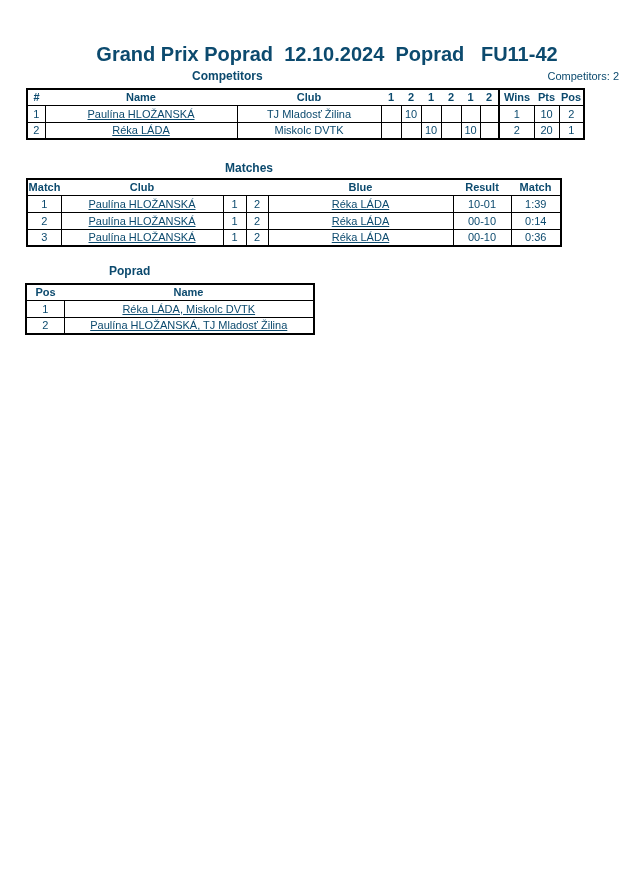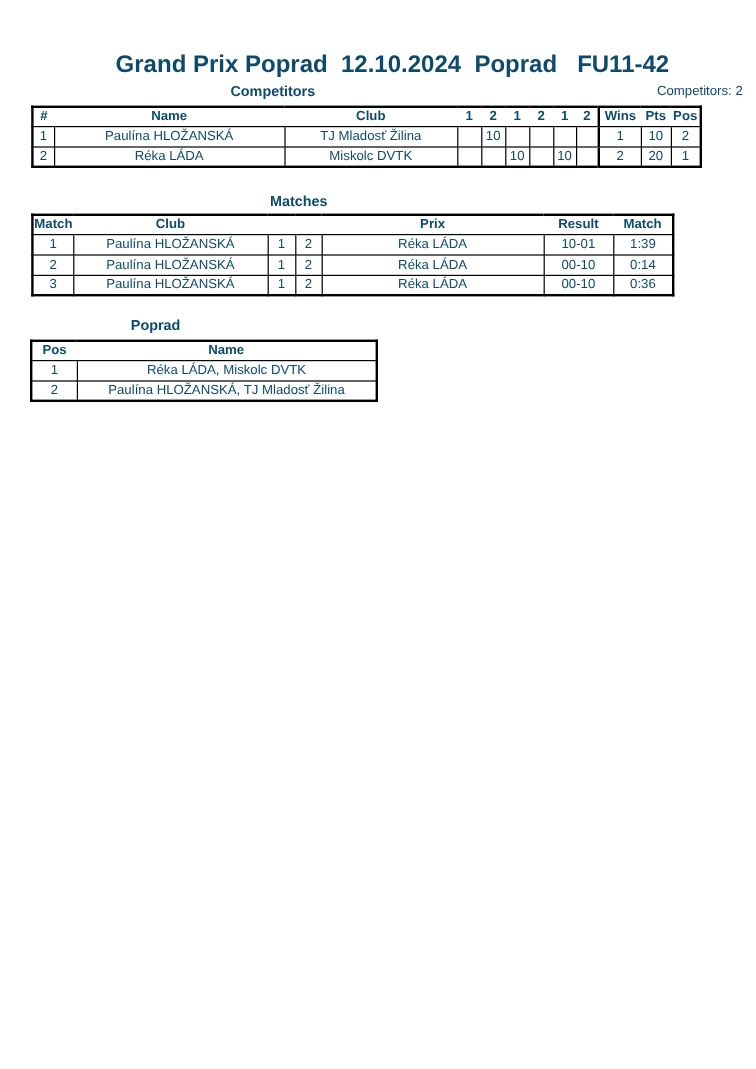--- a/index.html
+++ b/index.html
@@ -54,21 +54,21 @@
     padding: 0;
     text-align: center;
     white-space: nowrap;
     overflow: hidden;
   }
   table.grid thead tr { height: 16px; }
   table.grid tbody tr { height: 17px; }
 
   th.sep-right { border-right: 1px solid #000; }
   .thick-left { border-left: 2px solid #000 !important; }
-  td.txt-left { text-align: left; padding-left: 7px; }
+  td.txt-left { text-align: left; padding-left: 7px; text-decoration: underline; }
   td.club { text-align: left; padding-left: 5px; margin-top: 34px; }
   th.hdr-left { text-align: left; padding-left: 3px; }
 
   #competitors-table { left: 26px; top: 88px;  width: 557px; }
   #matches-table     { left: 26px; top: 178px; width: 534px; }
   #results-table     { left: 25px; top: 283px; width: 288px; }
 
   #competitors-label { left: 192px; top: 69px;  }
   #matches-label     { left: 225px; top: 161px; }
   #results-label     { left: 109px; top: 264px; }
@@ -157,21 +157,21 @@
         <col style="width:185px">
         <col style="width:58px">
       <col style="width:50px">
     </colgroup>
     <thead>
       <tr>
         <th class="hdr-left">Match</th>
         <th>Club</th>
         <th></th>
         <th></th>
-        <th>Prix</th>
+        <th>Blue</th>
         <th>Result</th>
         <th>Match</th>
       </tr>
     </thead>
     <tbody>
       <tr>
         <td>1</td>
         <td class="txt-left">Paulína HLOŽANSKÁ</td>
         <td>1</td>
         <td>2</td>

